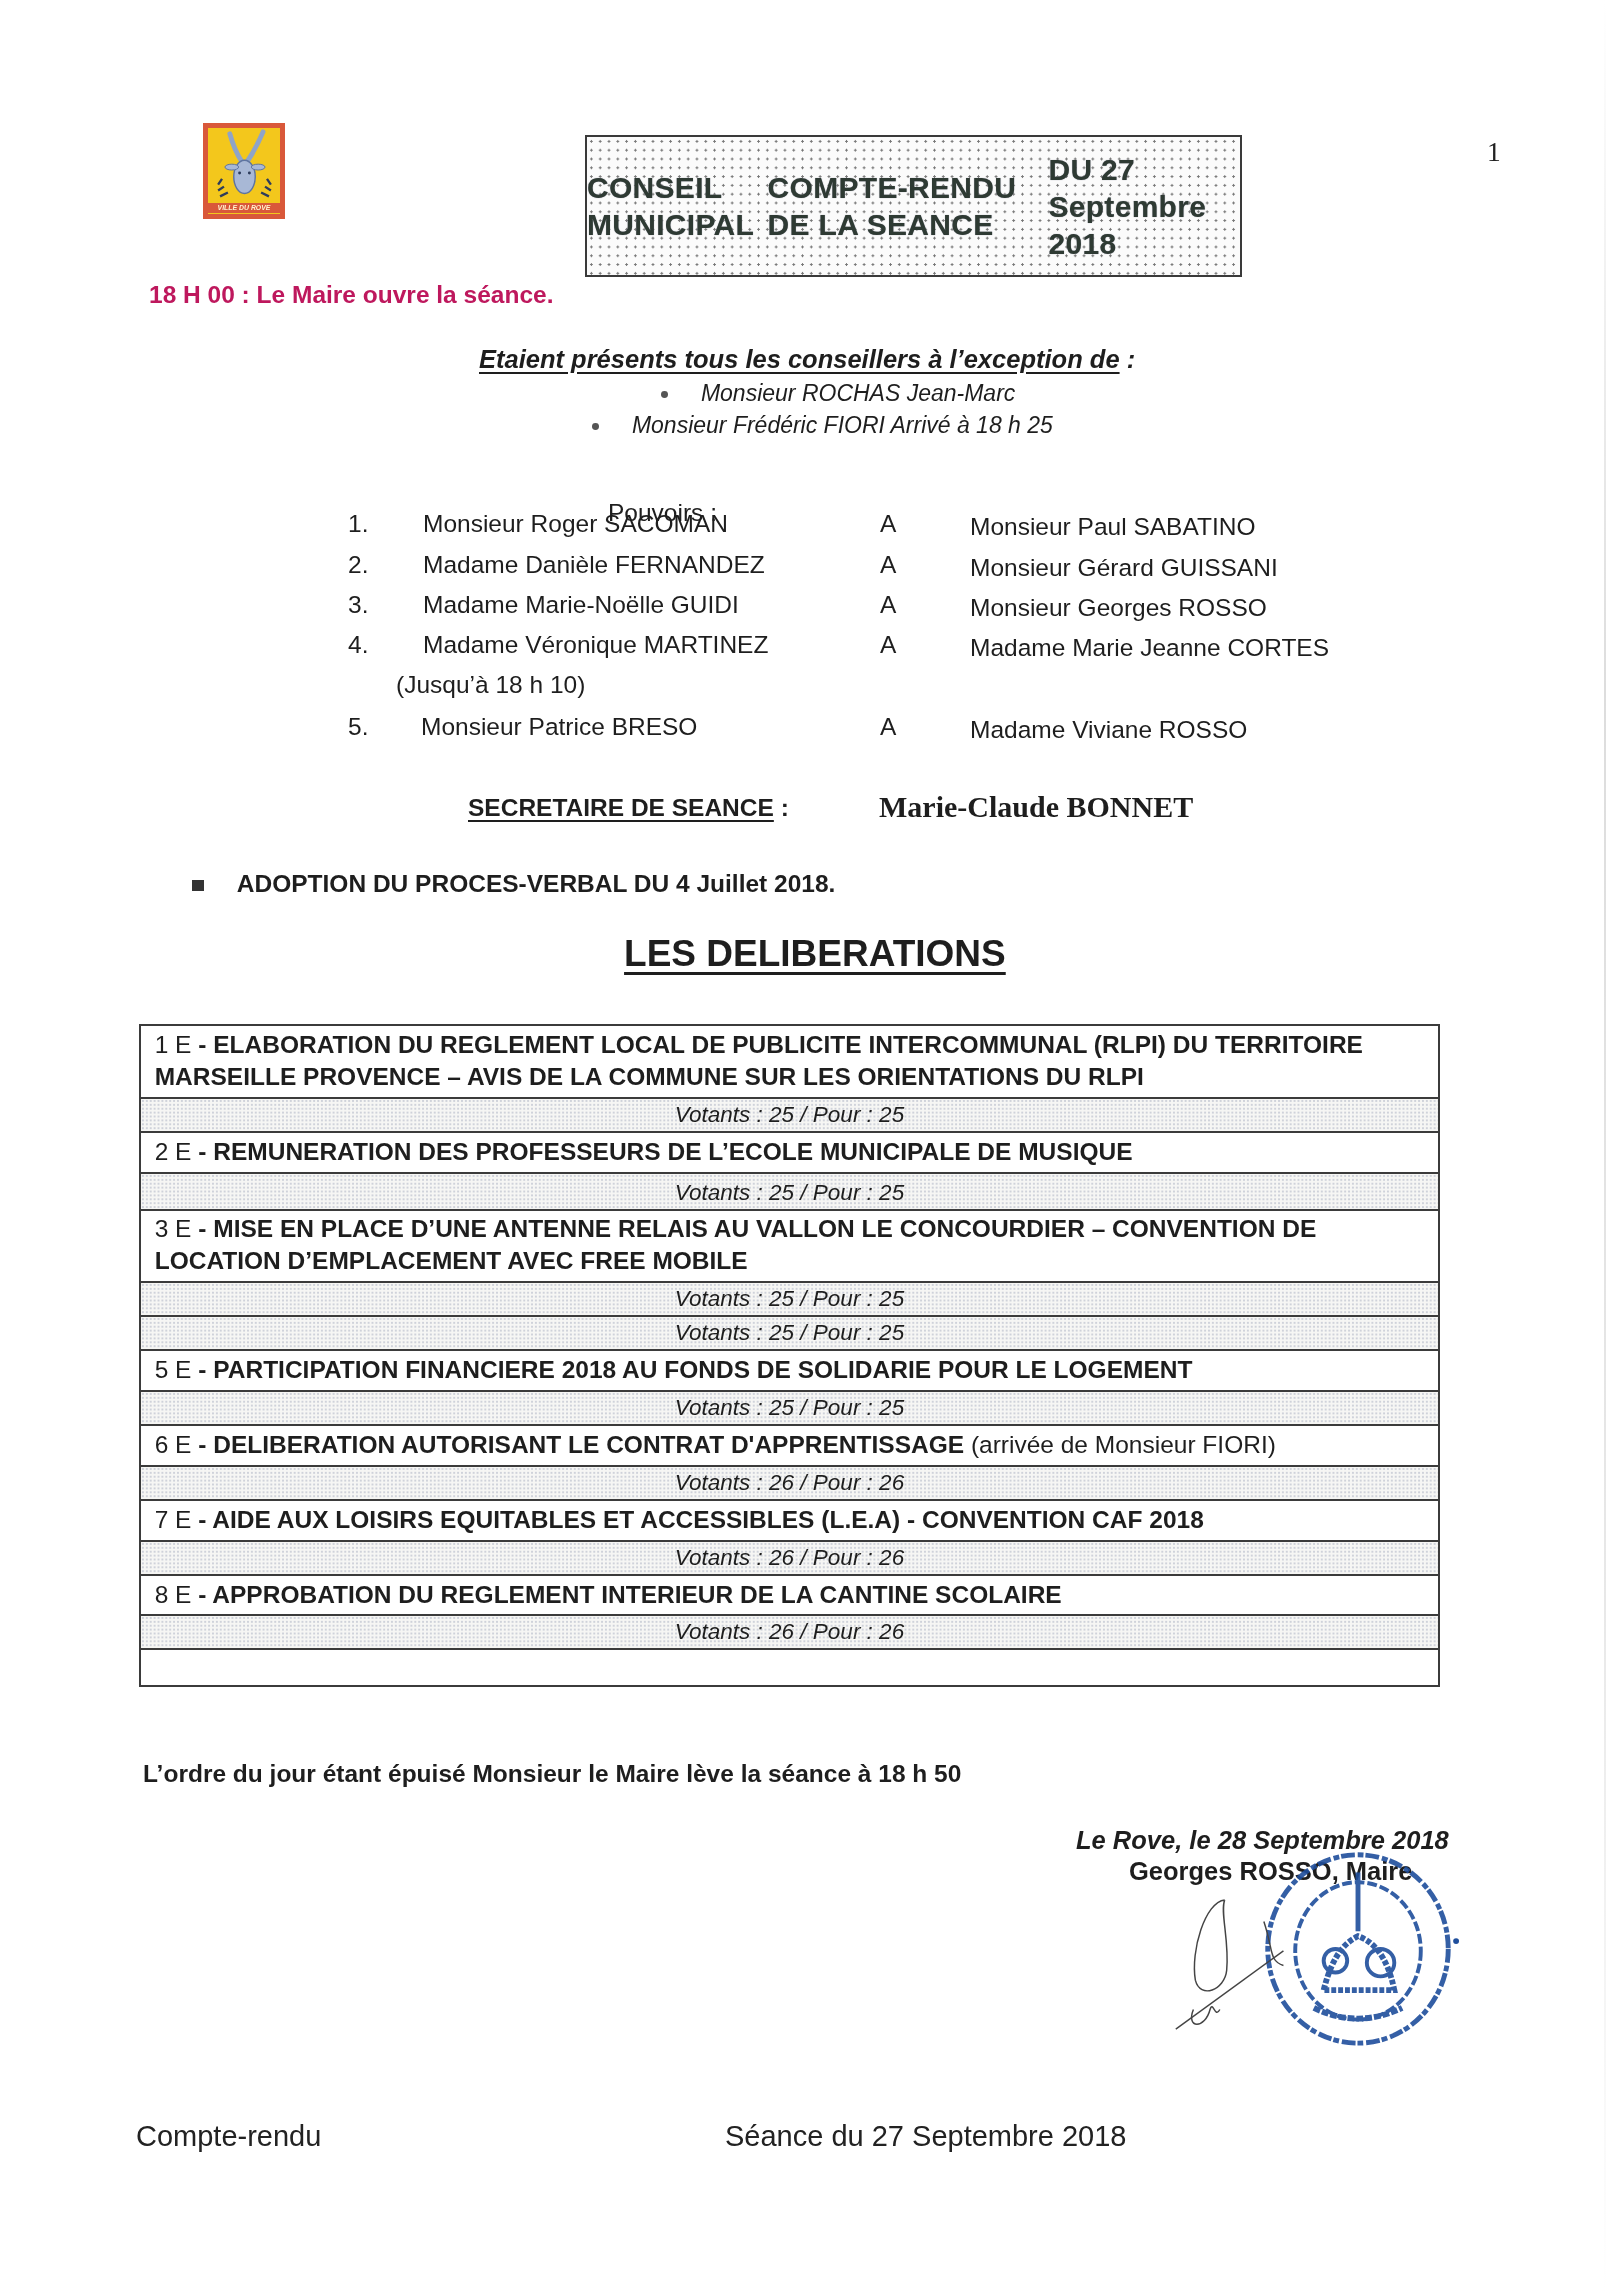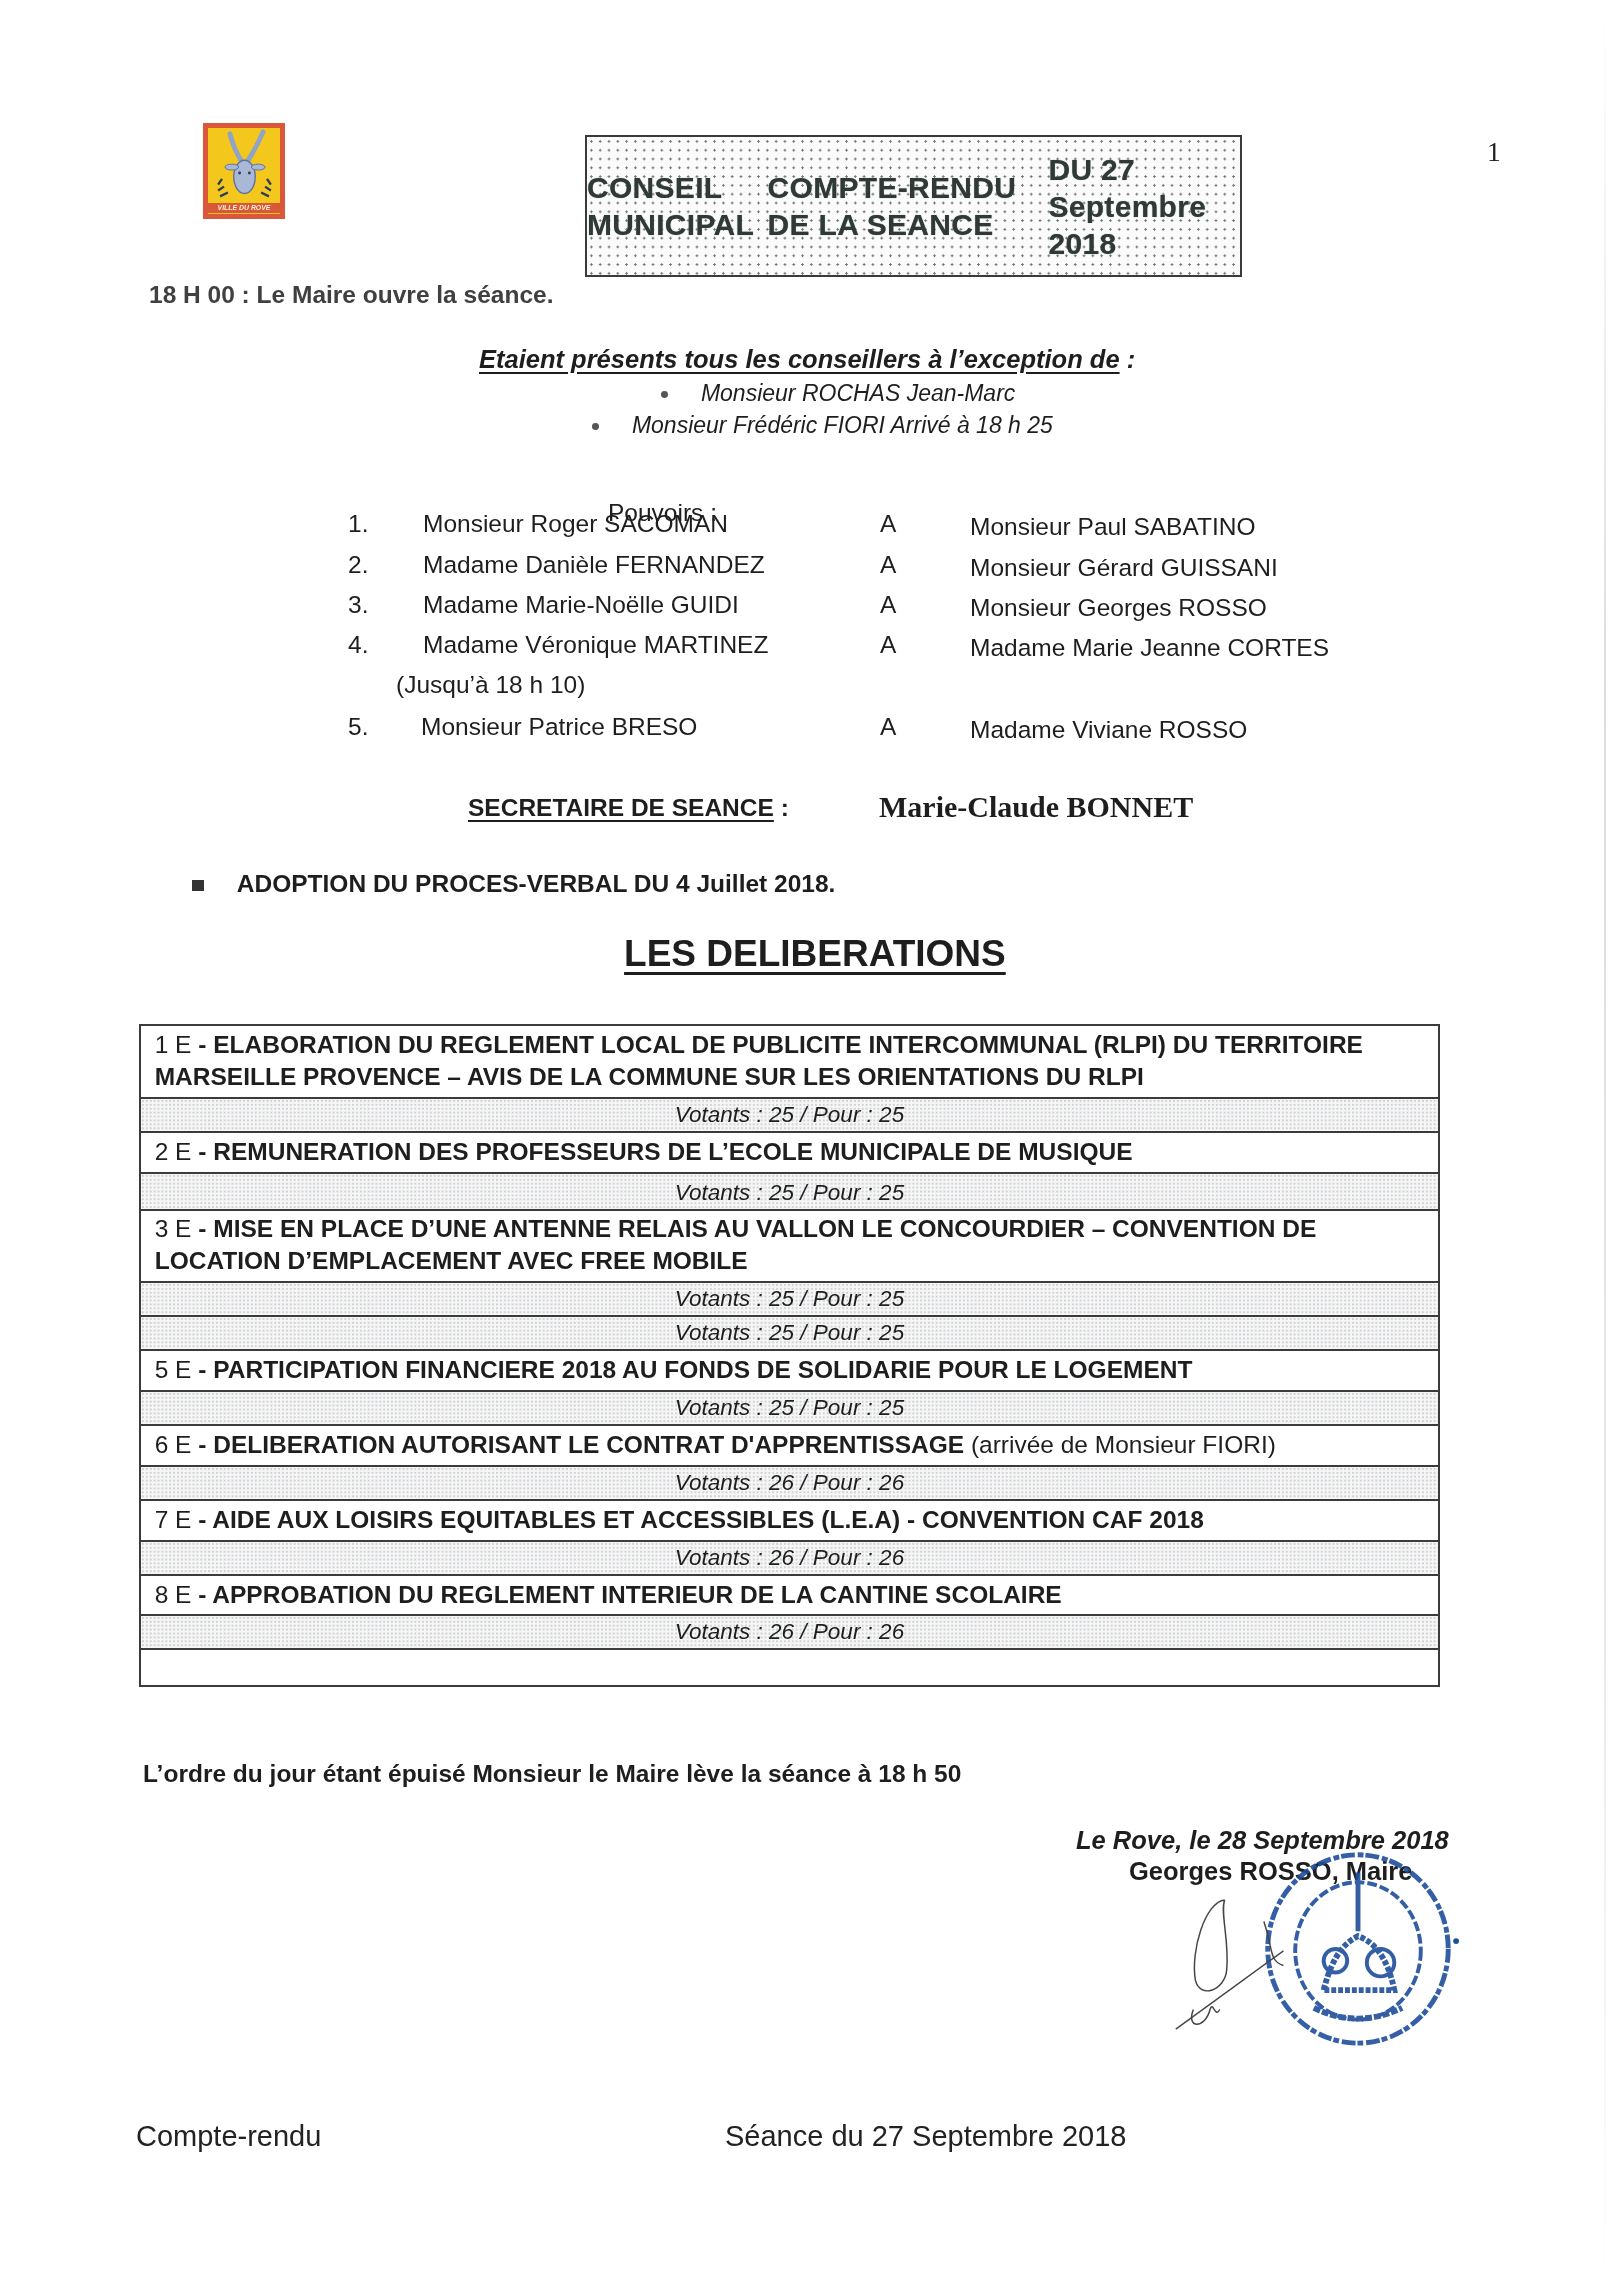--- a/index.html
+++ b/index.html
@@ -18,21 +18,21 @@
 
   
   #header-box { left: 585px; top: 135px; width: 657px; height: 142px; box-sizing: border-box;
                 border: 2px solid #3a3a3a;
                 background-color: #fbfbfb;
                 background-image: radial-gradient(#777 1px, transparent 1.3px);
                 background-size: 8.8px 8.8px;
                 display: flex; flex-direction: row; align-items: center; justify-content: center; }
   #header-box div { font-weight: bold; font-size: 30px; line-height: 37px; color: #2e3a33; letter-spacing: 0.3px;
                     text-shadow: 0 0 1px #889; }
-  .t-open { left: 149px; top: 281px; font-size: 24.5px; font-weight: bold; color: #404040; }
+  .t-open { left: 149px; top: 281px; font-size: 24.5px; font-weight: bold; color: #be185d; }
   .t-present { left: 479px; top: 345px; font-size: 25.5px; font-weight: bold; font-style: italic; }
   .t-present .ul { text-decoration: underline; text-underline-offset: 3.9px; }
   .absent { font-size: 23px; font-style: italic; }
   .bullet { display: inline-block; width: 6.9px; height: 6.9px; border-radius: 50%; background: #555; margin-right: 33px; vertical-align: middle; }
 
   .t-pouvoirs { left: 608px; top: 475px; font-size: 24.5px; margin-top: 24px; }
   .proxy { font-size: 24.5px; }
   .proxy .num { position: absolute; left: 348px; }
   .proxy .from { position: absolute; left: 423px; white-space: nowrap; }
   .proxy .a { position: absolute; left: 880px; }

